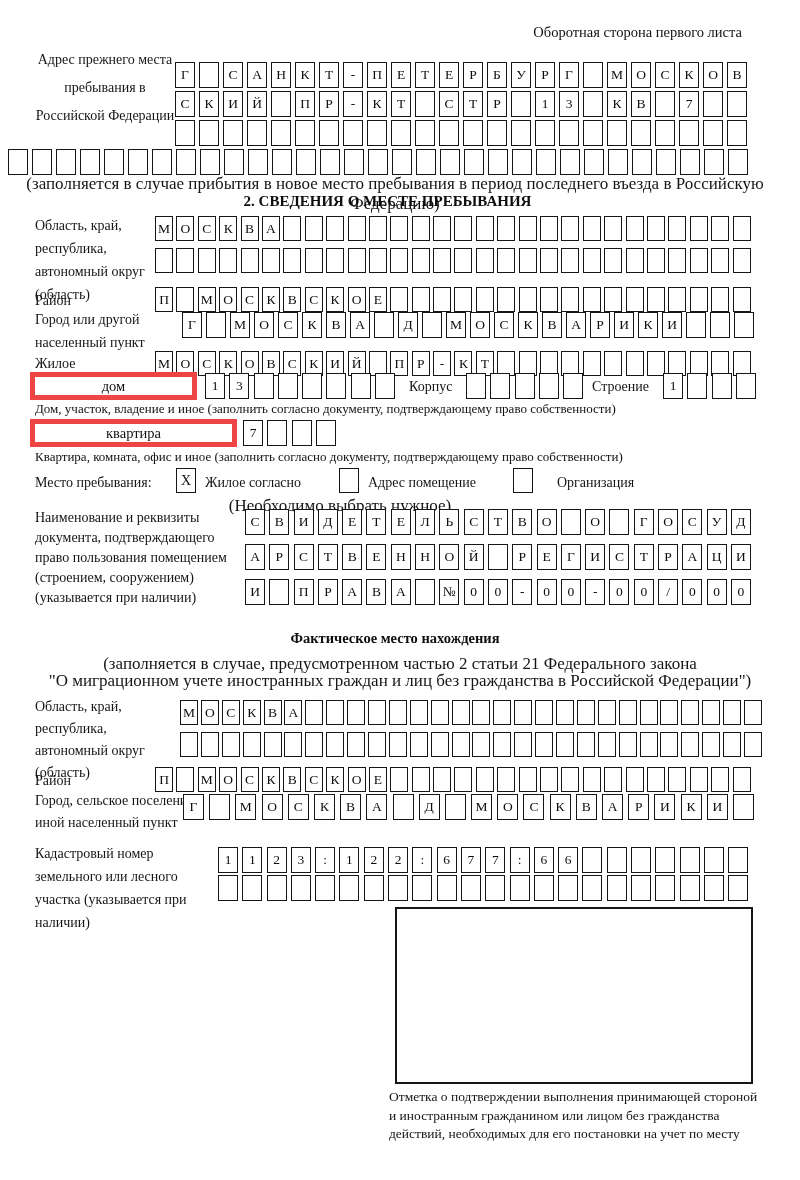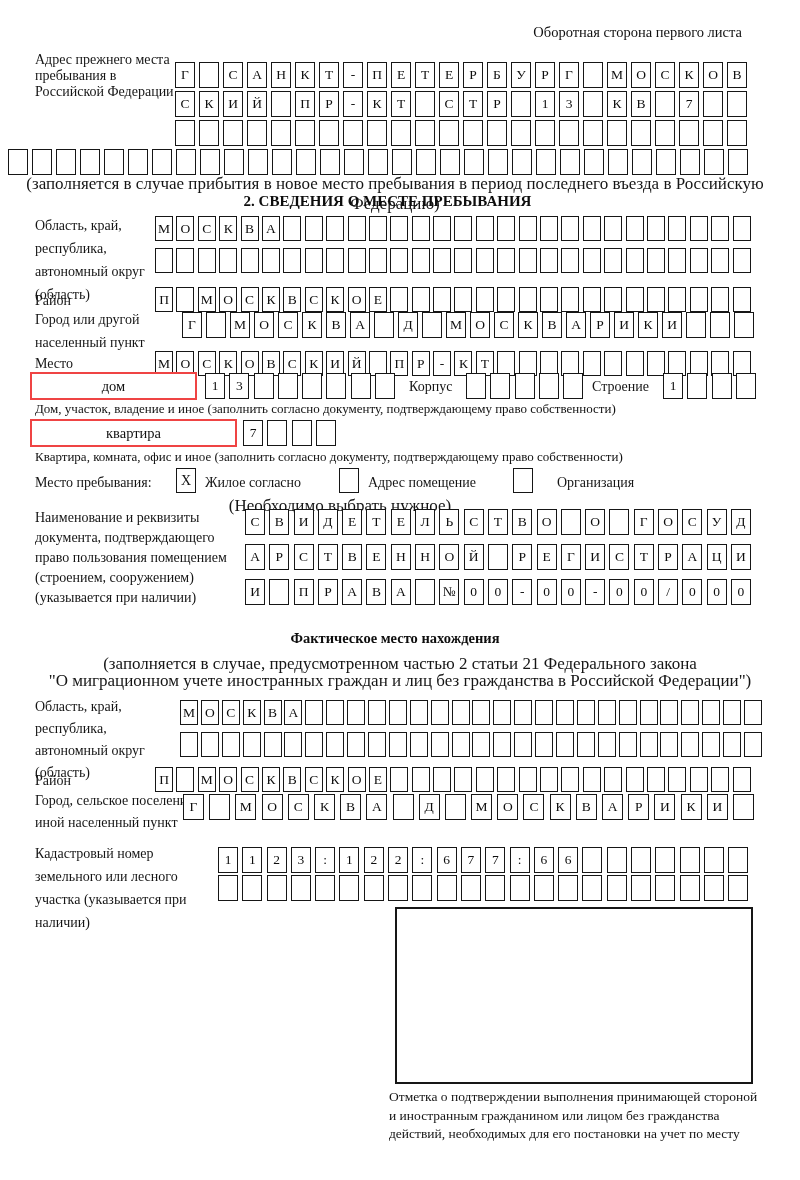--- a/index.html
+++ b/index.html
@@ -17,39 +17,39 @@
     border:1.8px solid #161616;background:#fff;box-sizing:border-box;
     display:flex;align-items:center;justify-content:center;
     font-size:13.5px;color:#0d0d0d;
   }
   .g24{gap:4px;}   .g24 .cell{width:20px;height:26px;}
   .g21{gap:3.4px;} .g21 .cell{width:18px;height:25px;}
   .g20f{gap:2.9px;}.g20f .cell{width:18px;height:25px;}
   .gd{gap:4.3px;}  .gd .cell{width:20px;height:26px;}
   .g26{gap:5.2px;} .g26 .cell{width:21px;height:26px;}
   .widebox{
-    border:2px solid #ef4444;background:#fff;box-sizing:border-box;
+    border:5px solid #ef4444;background:#fff;box-sizing:border-box;
     display:flex;align-items:center;justify-content:center;font-size:14.5px;
   }
   .cbox{
     position:absolute;width:20px;height:25px;border:1.8px solid #161616;
     box-sizing:border-box;display:flex;align-items:center;justify-content:center;
     font-size:14px;background:#fff;
   }
   .bigbox{position:absolute;border:2px solid #161616;background:#fff;box-sizing:border-box;}
   .cap{font-size:13.5px;line-height:18.5px;text-align:left;color:#151515;}
 </style>
 </head>
 <body>
 
 <div id="page">
 
   <div class="abs" style="top:24px;left:0;width:742px;text-align:right;font-size:14.5px;">Оборотная сторона первого листа</div>
 
-  <div class="abs lbl" style="top:52px;left:35px;width:140px;line-height:16px;">Адрес прежнего места пребывания в Российской Федерации</div>
+  <div class="abs lbl" style="top:46px;left:35px;width:140px;line-height:28px;text-align:center;">Адрес прежнего места пребывания в Российской Федерации</div>
   <div class="row g24" style="top:62px;left:175px;">
       <div class="cell">Г</div>
       <div class="cell"></div>
       <div class="cell">С</div>
       <div class="cell">А</div>
       <div class="cell">Н</div>
       <div class="cell">К</div>
       <div class="cell">Т</div>
       <div class="cell">-</div>
       <div class="cell">П</div>
@@ -273,21 +273,21 @@
       <div class="cell">А</div>
       <div class="cell">Р</div>
       <div class="cell">И</div>
       <div class="cell">К</div>
       <div class="cell">И</div>
       <div class="cell"></div>
       <div class="cell"></div>
       <div class="cell"></div>
     </div>
 
-  <div class="abs lbl" style="top:352px;left:35px;">Место</div>
+  <div class="abs lbl" style="top:352px;left:35px;">Жилое</div>
   <div class="row g21" style="top:351px;left:155px;">
       <div class="cell">М</div>
       <div class="cell">О</div>
       <div class="cell">С</div>
       <div class="cell">К</div>
       <div class="cell">О</div>
       <div class="cell">В</div>
       <div class="cell">С</div>
       <div class="cell">К</div>
       <div class="cell">И</div>

